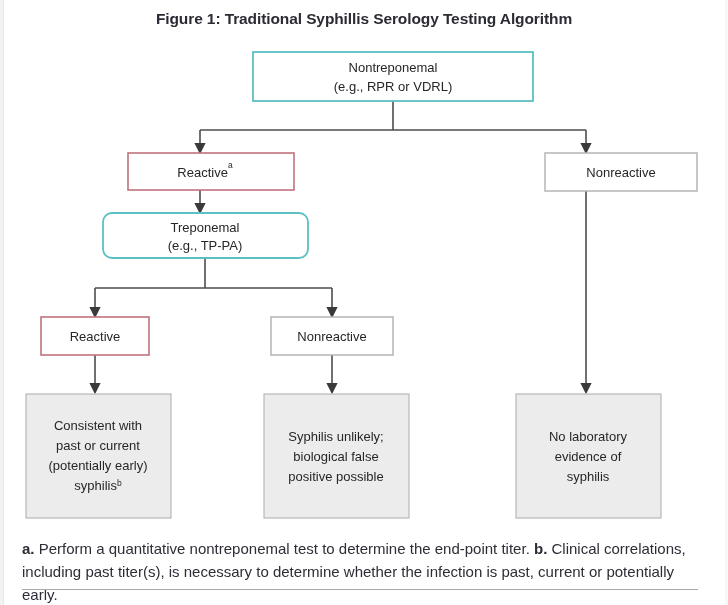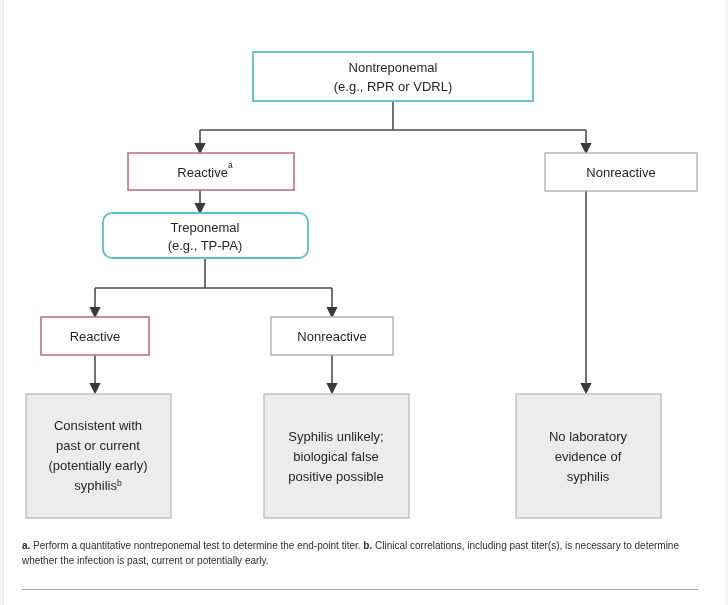--- a/index.html
+++ b/index.html
@@ -62,21 +62,21 @@
   .node-text-sup {
     font-size: 8.5px;
     baseline-shift: super;
   }
 
   .footnote {
     position: absolute;
     left: 22px;
     top: 538px;
     width: 672px;
-    font-size: 10px;
+    font-size: 15px;
     line-height: 1.52;
     color: #2d2d37;
   }
   .footnote b {
     font-weight: bold;
   }
 
   .bottom-rule {
     position: absolute;
     left: 22px;
@@ -87,20 +87,21 @@
   }
 </style>
 </head>
 <body>
 
 <div id="page">
 
   <div class="page-edge-left"></div>
   <div class="page-edge-right"></div>
 
+  <div class="figure-title">Figure 1: Traditional Syphillis Serology Testing Algorithm</div>
 
   <svg class="flow" width="728" height="535" viewBox="0 0 728 535">
 
     <defs>
       <marker id="arrow" viewBox="0 0 10 10" refX="8" refY="5" markerWidth="7" markerHeight="7" orient="auto-start-reverse">
         <path d="M 0 0 L 10 5 L 0 10 z" fill="#3a3a3a"></path>
       </marker>
     </defs>
 
     <g fill="none" stroke="#4d4d4d" stroke-width="1.6">

